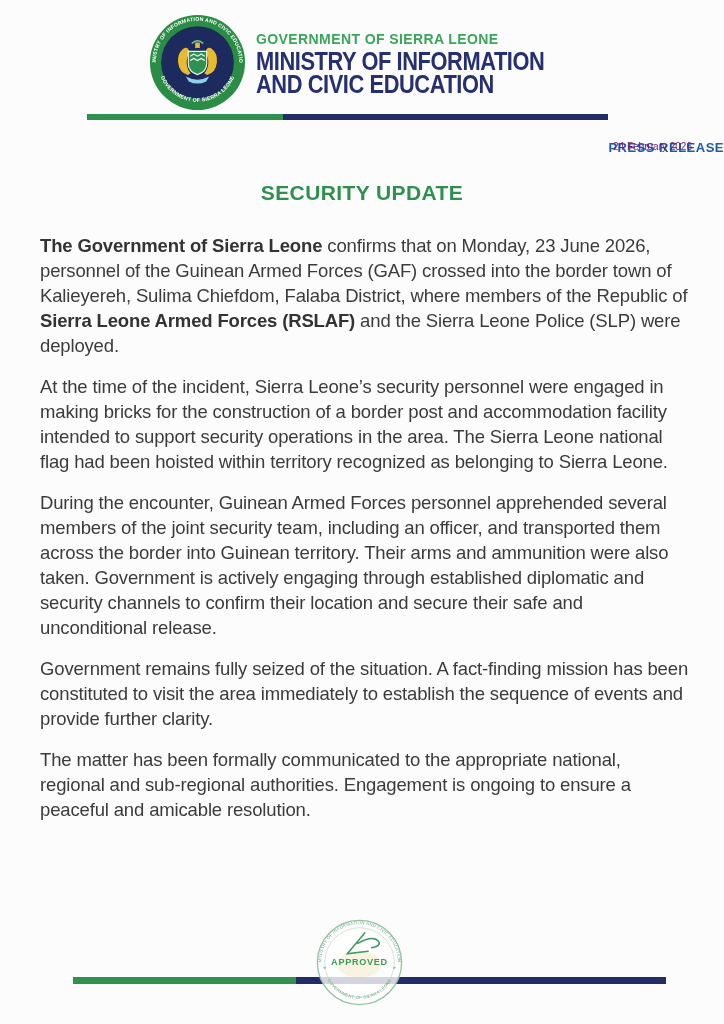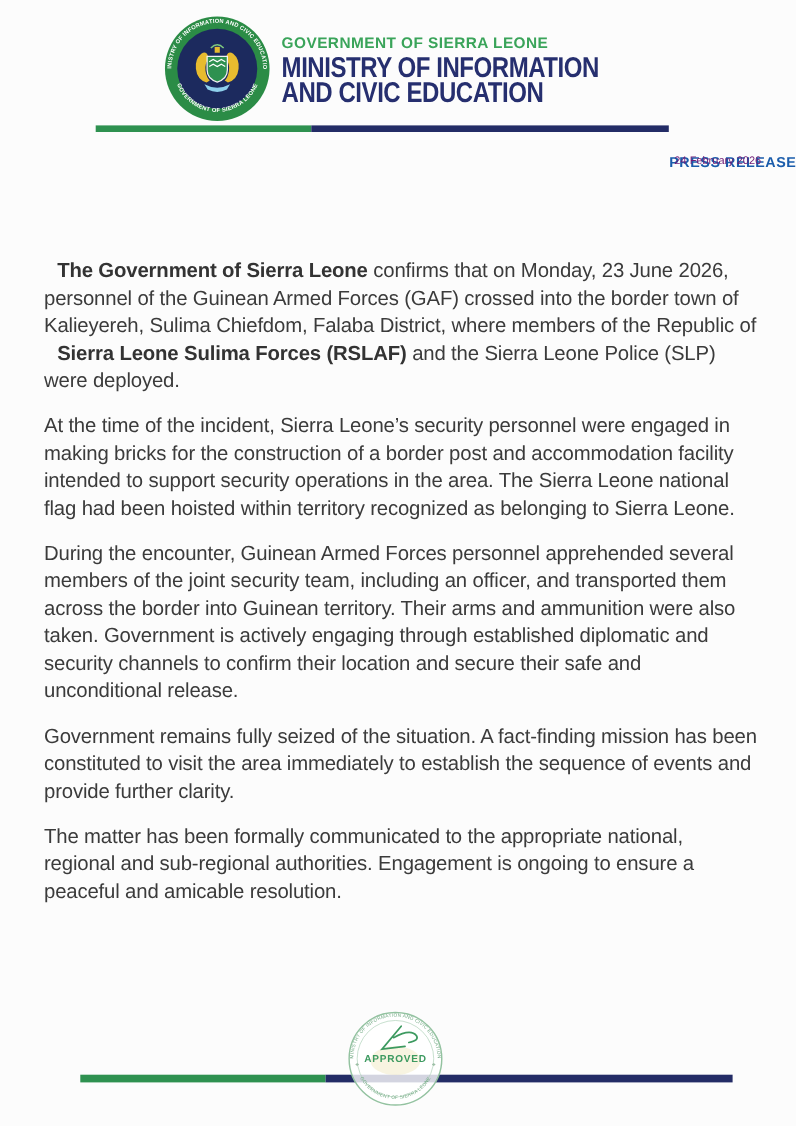--- a/index.html
+++ b/index.html
@@ -91,21 +91,21 @@
     position: absolute;
     top: 233px;
     left: 40px;
     width: 650px;
     font-size: 18.5px;
     line-height: 25px;
     letter-spacing: -0.15px;
     color: #3B3B3B;
   }
   .body p { margin: 0 0 16px 0; }
-  .body strong { font-weight: 700; color: #333333; margin-left: 12px; }
+  .body strong { font-weight: 700; color: #333333; }
 
   
   .stamp {
     position: absolute;
     left: 316px;
     top: 919px;
     width: 87px;
     height: 87px;
     z-index: 2;
   }
@@ -148,23 +148,24 @@
     </div>
   </header>
 
   <div class="rule rule-top">
     <span class="seg-green"></span>
     <span class="seg-navy"></span>
   </div>
 
   <h1 class="doc-type">PRESS RELEASE</h1>
   <div class="doc-date">24 February 2026</div>
+  <h2 class="subject">SECURITY UPDATE</h2>
 
   <main class="body">
-    <p><strong>The Government of Sierra Leone</strong><span> confirms that on Monday, 23 June 2026, personnel of the Guinean Armed Forces (GAF) crossed into the border town of Kalieyereh, Sulima Chiefdom, Falaba District, where members of the Republic of </span><strong>Sierra Leone Sulima Forces (RSLAF)</strong><span> and the Sierra Leone Police (SLP) were deployed.</span></p>
+    <p><strong>The Government of Sierra Leone</strong><span> confirms that on Monday, 23 June 2026, personnel of the Guinean Armed Forces (GAF) crossed into the border town of Kalieyereh, Sulima Chiefdom, Falaba District, where members of the Republic of </span><strong>Sierra Leone Armed Forces (RSLAF)</strong><span> and the Sierra Leone Police (SLP) were deployed.</span></p>
     <p>At the time of the incident, Sierra Leone’s security personnel were engaged in making bricks for the construction of a border post and accommodation facility intended to support security operations in the area. The Sierra Leone national flag had been hoisted within territory recognized as belonging to Sierra Leone.</p>
     <p>During the encounter, Guinean Armed Forces personnel apprehended several members of the joint security team, including an officer, and transported them across the border into Guinean territory. Their arms and ammunition were also taken. Government is actively engaging through established diplomatic and security channels to confirm their location and secure their safe and unconditional release.</p>
     <p>Government remains fully seized of the situation. A fact-finding mission has been constituted to visit the area immediately to establish the sequence of events and provide further clarity.</p>
     <p>The matter has been formally communicated to the appropriate national, regional and sub-regional authorities. Engagement is ongoing to ensure a peaceful and amicable resolution.</p>
   </main>
 
   <div class="rule rule-bottom">
     <span class="seg-green"></span>
     <span class="seg-navy"></span>
   </div>

